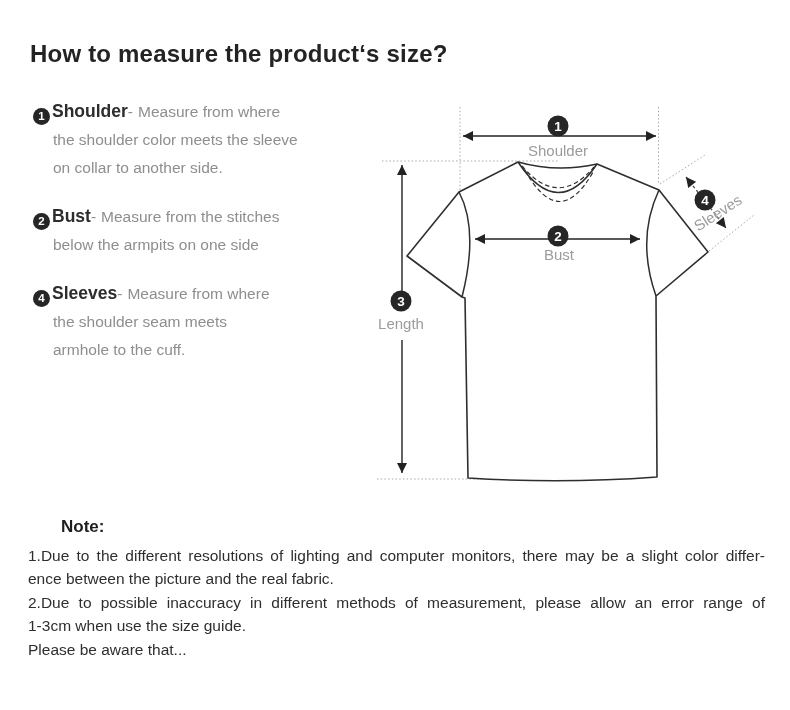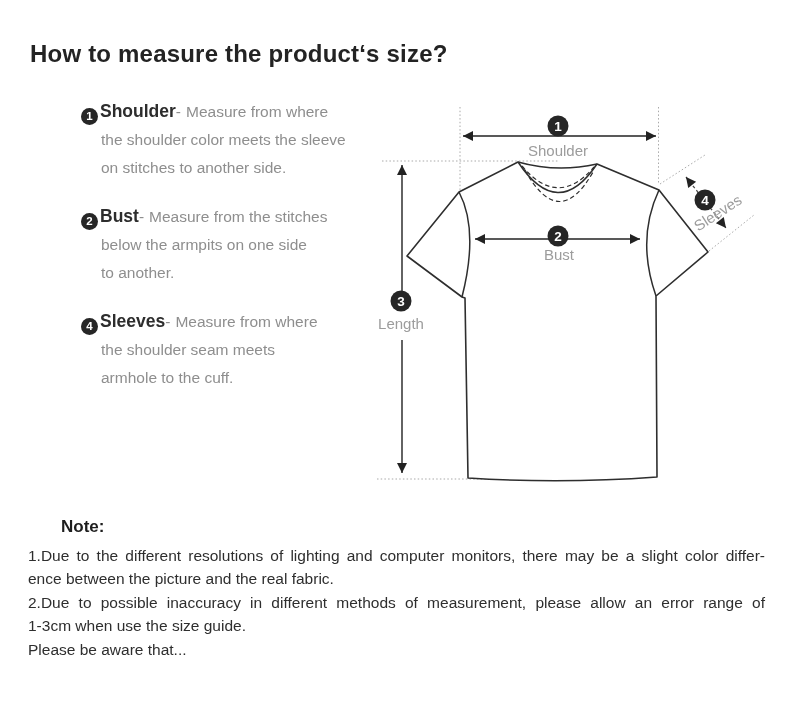--- a/index.html
+++ b/index.html
@@ -11,21 +11,21 @@
     overflow:hidden;
   }
   
   .title{
     position:absolute;left:30px;top:40px;
     font-size:24px;font-weight:700;color:#232323;
     letter-spacing:0.2px;
   }
   
   .instructions{position:absolute;left:33px;top:97px;width:330px;}
-  .item{margin-bottom:20px;margin-left:48px;}
+  .item{margin-bottom:20px;}
   .item .ln{line-height:28px;font-size:15.5px;color:#8e8e8e;white-space:nowrap;}
   .item .cont{padding-left:20px;}
   .bullet{
     display:inline-block;width:17px;height:17px;border-radius:50%;
     background:#262626;color:#fff;font-size:11.5px;font-weight:700;
     text-align:center;line-height:17px;vertical-align:-2.5px;margin-right:2px;
   }
   .item-label{font-size:17.5px;font-weight:700;color:#2d2d2d;}
   .item-sep{color:#8e8e8e;font-size:15.5px;margin-right:5px;}
   
@@ -53,27 +53,26 @@
 
 <div class="page">
 
   <div class="title">How to measure the product‘s size?</div>
 
   <div class="instructions">
 
     <div class="item">
       <div class="ln"><span class="bullet">1</span><span class="item-label">Shoulder</span><span class="item-sep">-</span><span>Measure from where</span></div>
       <div class="ln cont">the shoulder color meets the sleeve</div>
-      <div class="ln cont">on stitches to another side.</div>
+      <div class="ln cont">on collar to another side.</div>
     </div>
 
     <div class="item">
       <div class="ln"><span class="bullet">2</span><span class="item-label">Bust</span><span class="item-sep">-</span><span>Measure from the stitches</span></div>
       <div class="ln cont">below the armpits on one side</div>
-      <div class="ln cont">to another.</div>
     </div>
 
 
     <div class="item">
       <div class="ln"><span class="bullet">4</span><span class="item-label">Sleeves</span><span class="item-sep">-</span><span>Measure from where</span></div>
       <div class="ln cont">the shoulder seam meets</div>
       <div class="ln cont">armhole to the cuff.</div>
     </div>
 
   </div>

